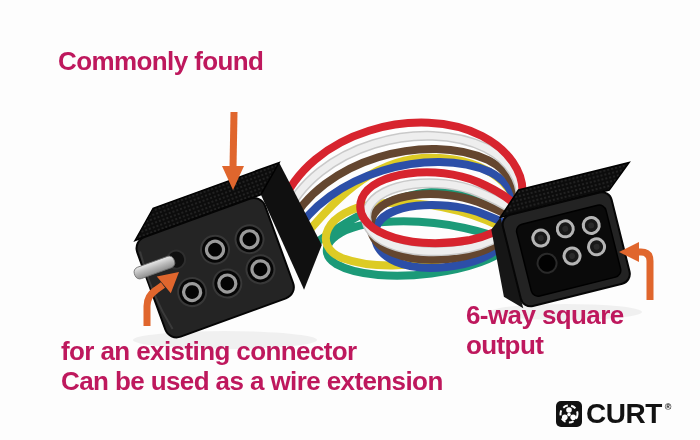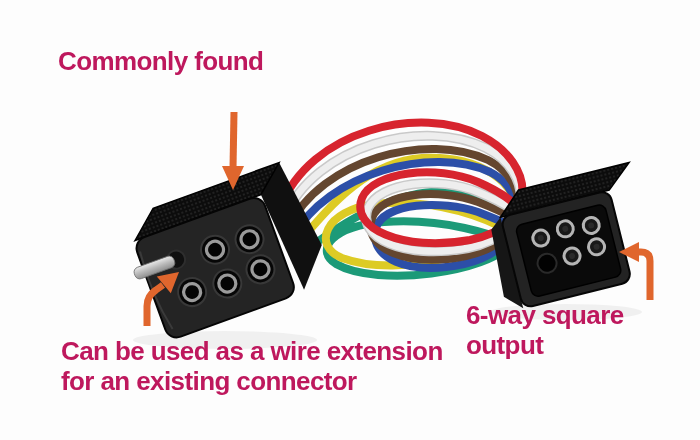--- a/index.html
+++ b/index.html
@@ -142,23 +142,35 @@
         <polygon points="619,252 639,242 639,262" stroke="none" fill="#e0662d"></polygon>
       </g>
     </g>
   </svg>
 
   <div class="note note-top">
     <span>Commonly found</span>
   </div>
 
   <div class="note note-bl">
+    <span>for an existing connector</span>
     <span>Can be used as a wire extension</span>
-    <span>for an existing connector</span>
   </div>
 
   <div class="note note-r">
     <span>6-way square</span>
     <span>output</span>
   </div>
 
+  <div class="brand">
+    <svg width="26" height="26" viewBox="0 0 26 26">
+      <rect width="26" height="26" rx="5" fill="#111"></rect>
+      <circle cx="13" cy="13" r="8.5" fill="none" stroke="#fff" stroke-width="2" stroke-dasharray="5 3.4"></circle>
+      <circle cx="13" cy="9" r="2.8" fill="#fff"></circle>
+      <circle cx="8.8" cy="16.2" r="2.8" fill="#fff"></circle>
+      <circle cx="17.2" cy="16.2" r="2.8" fill="#fff"></circle>
+      <circle cx="13" cy="13.6" r="1.8" fill="#fff"></circle>
+    </svg>
+    <span class="word">CURT</span>
+    <sup>®</sup>
+  </div>
 
 </div>
 
 </body></html>

